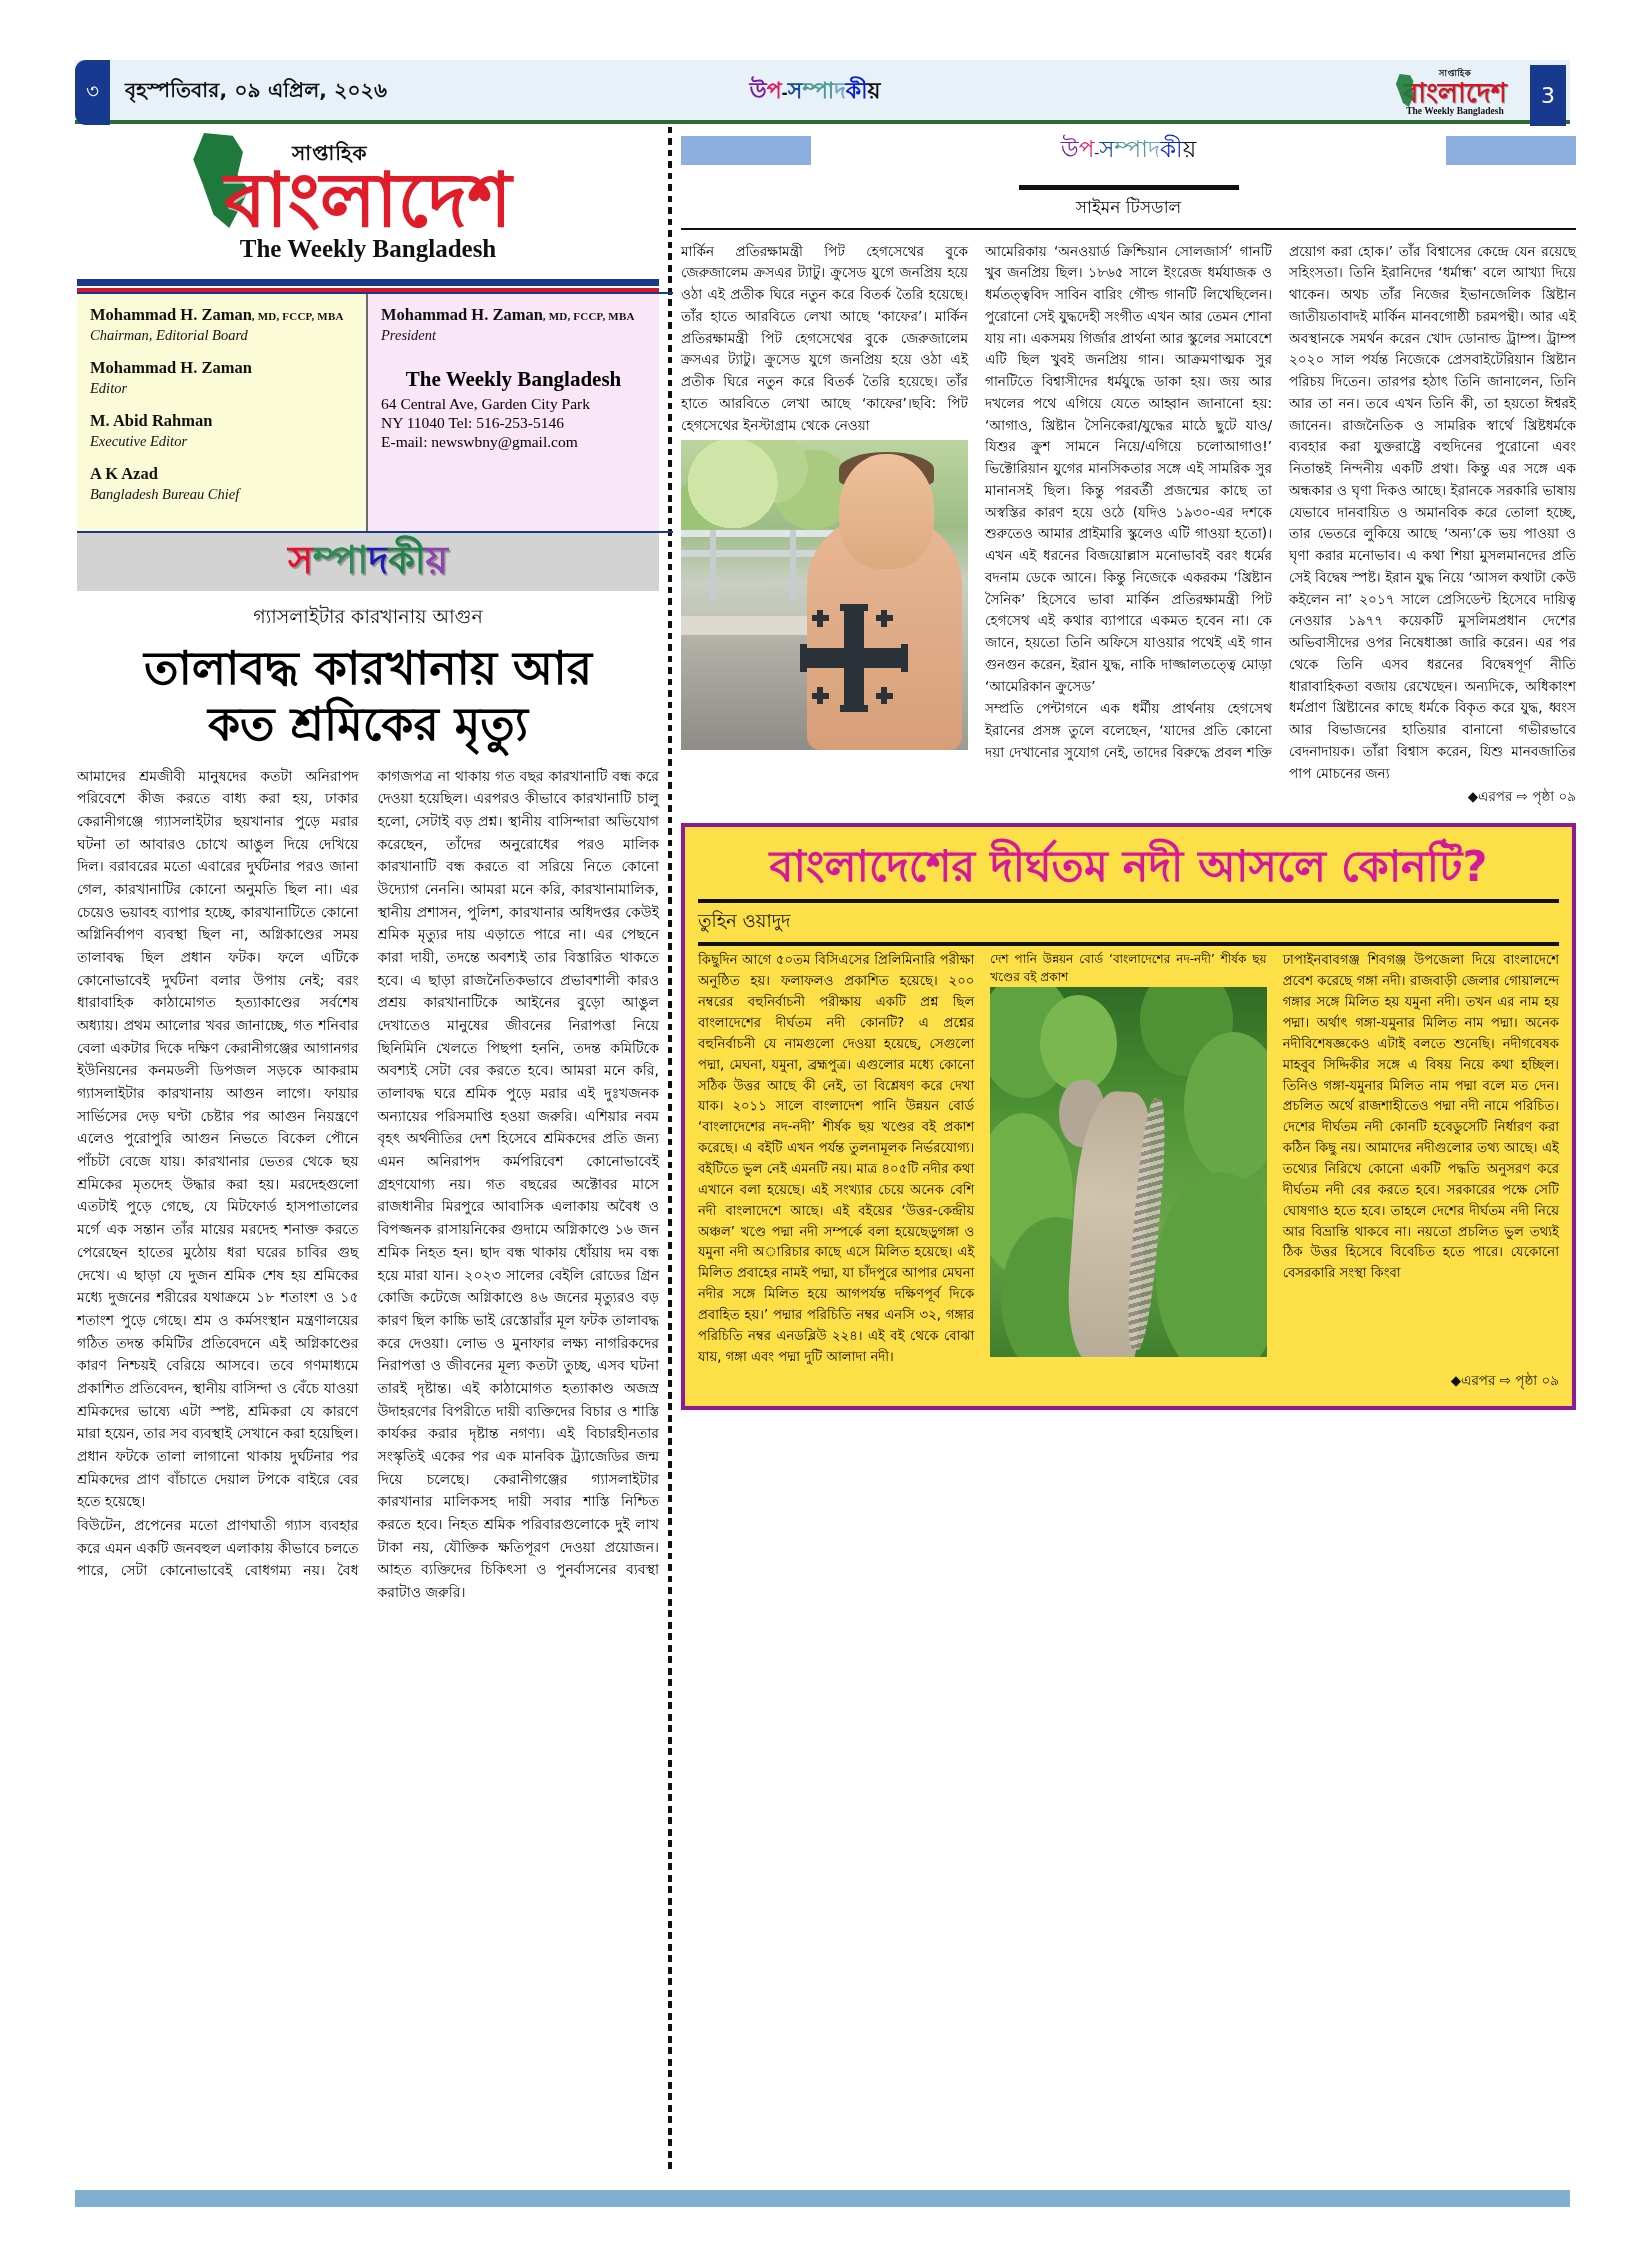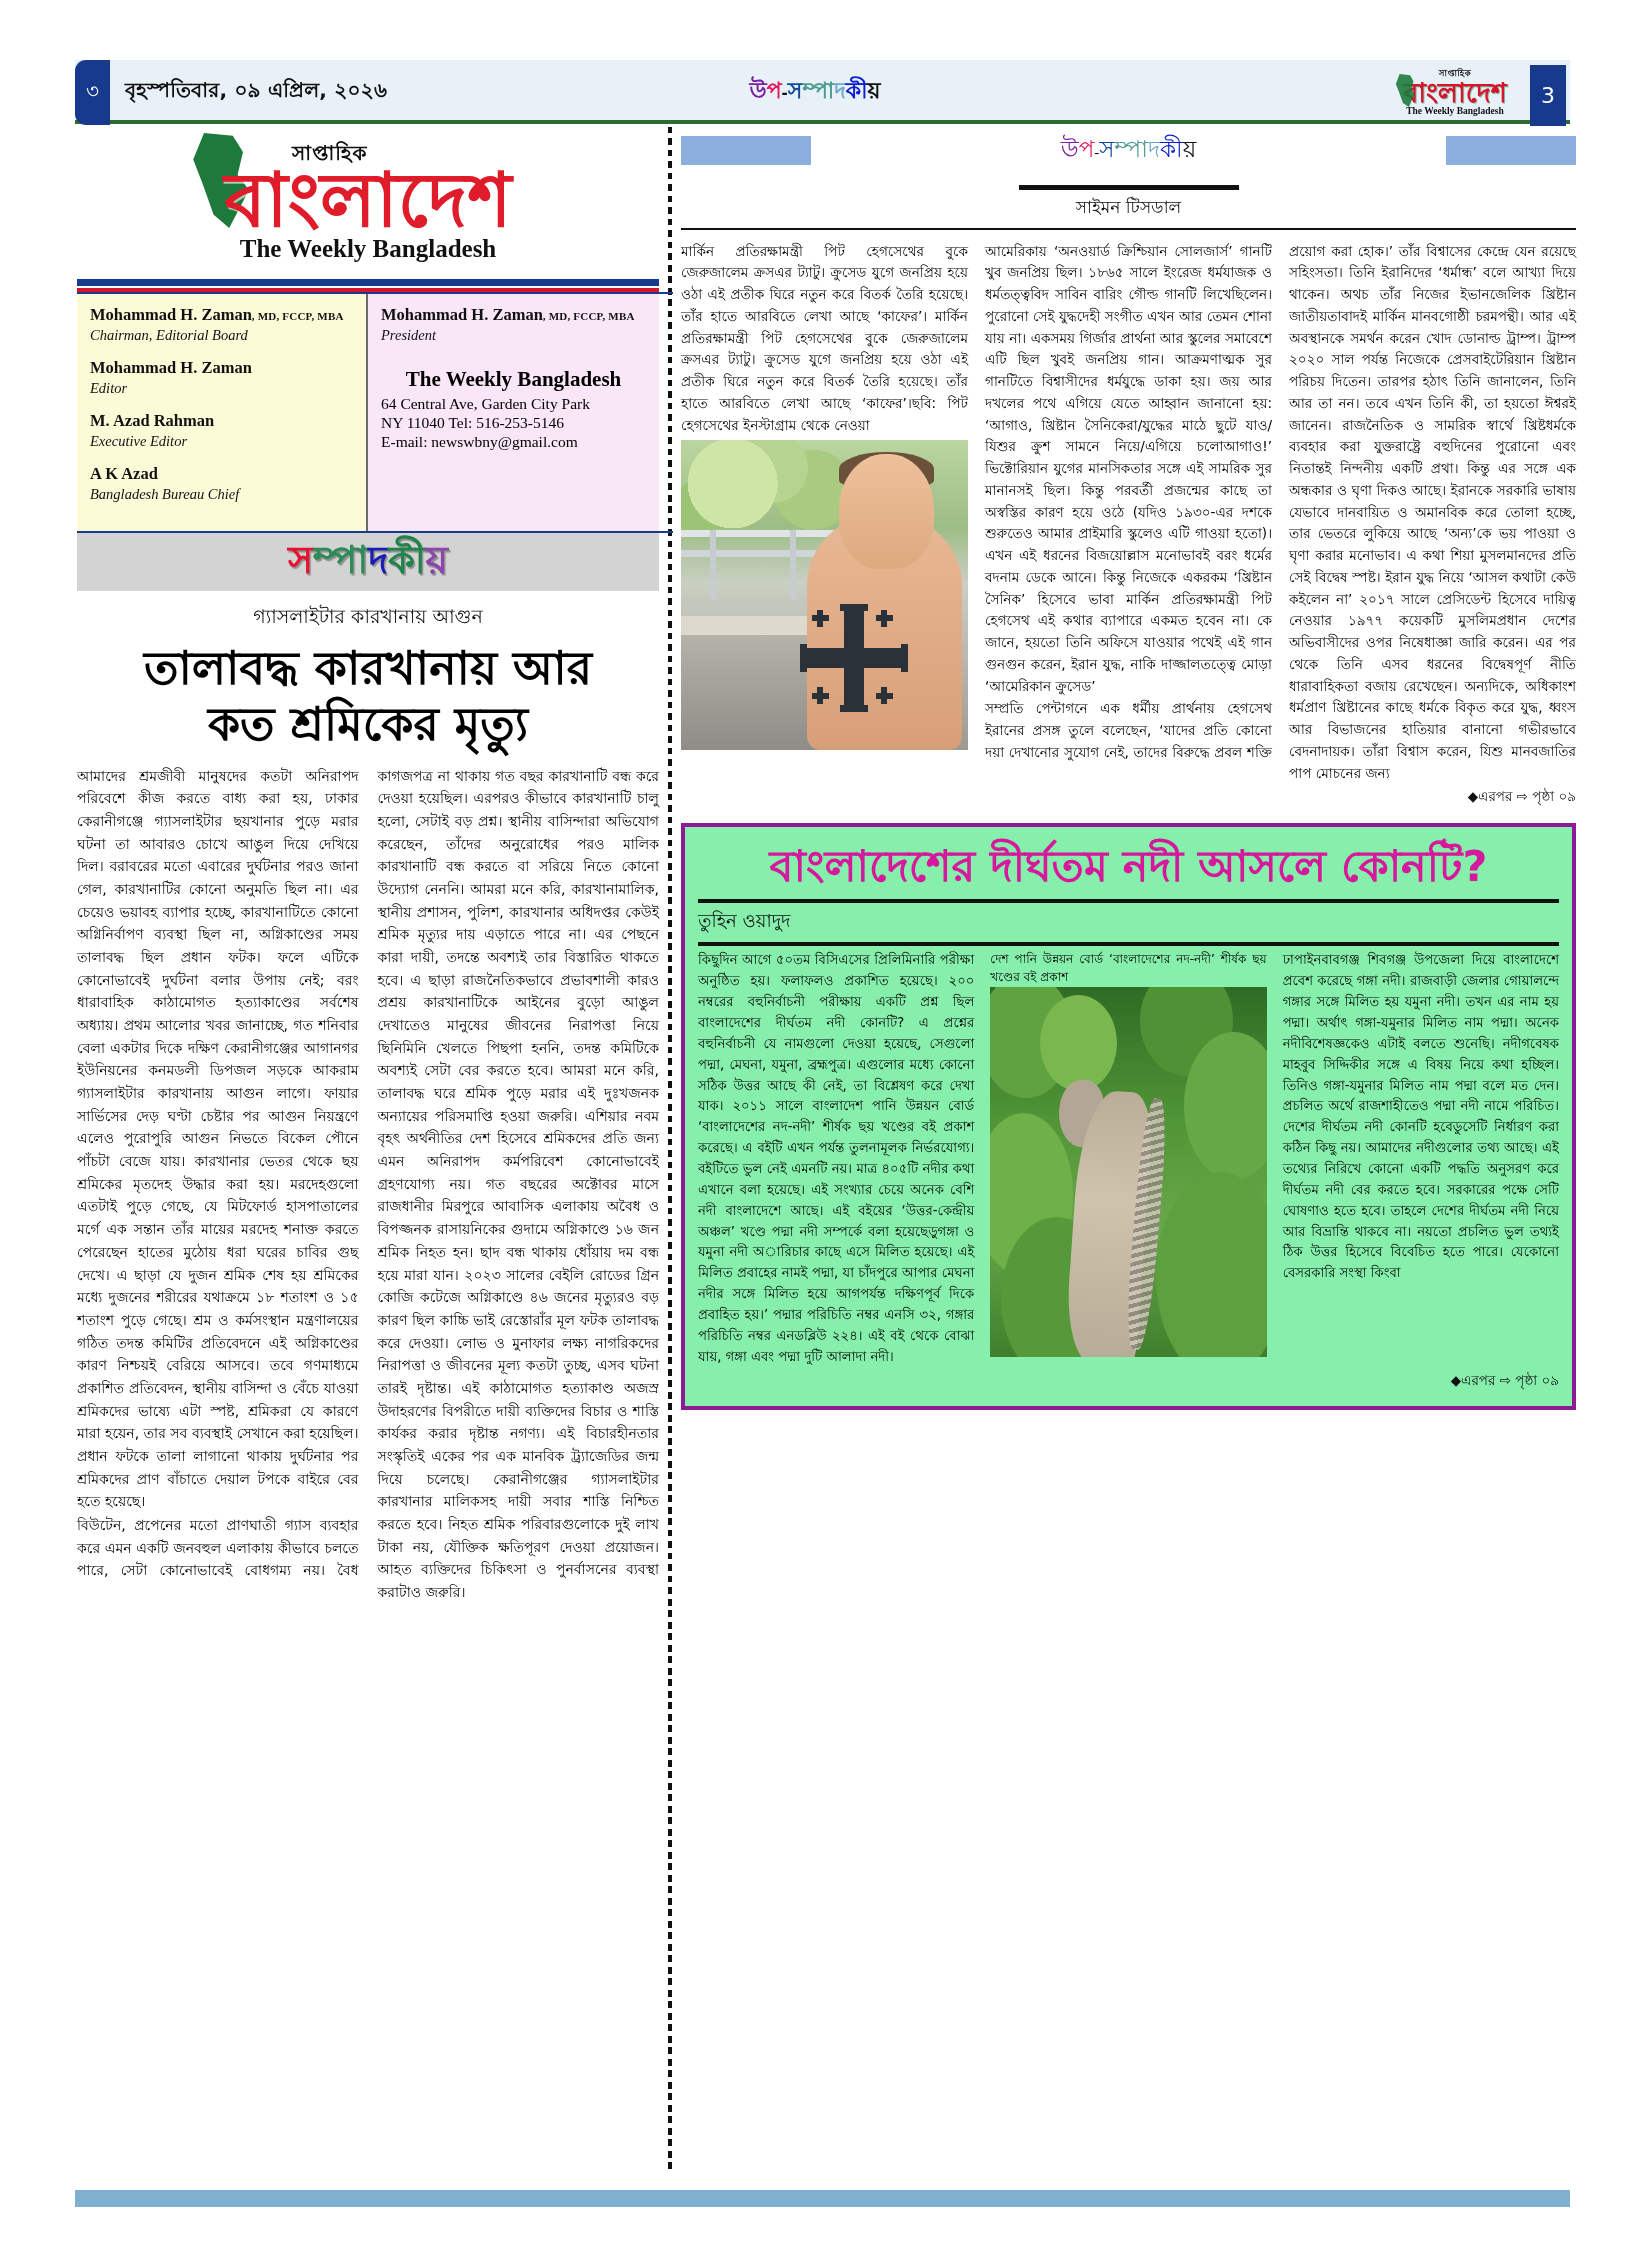--- a/index.html
+++ b/index.html
@@ -159,21 +159,21 @@
   .ph-river .water{position:absolute;left:30%;top:28%;width:26%;height:74%;
     background:linear-gradient(#b9ad97,#cfc3ad 40%,#b6ab96);
     border-radius:48% 30% 10% 40%/40% 20% 10% 30%;transform:rotate(4deg);}
   .ph-river .water2{position:absolute;left:25%;top:25%;width:16%;height:18%;
     background:#b1a794;border-radius:50% 40% 30% 50%;}
   .ph-river .rocks{position:absolute;left:52%;top:30%;width:9%;height:68%;
     background:repeating-linear-gradient(160deg,#cfc8ba 0 4px,#8d867a 4px 8px);
     border-radius:40%;opacity:.85;transform:rotate(5deg);}
 
   
-  .art2box{margin-top:14px;border:4px solid #8e1a96;background:#86efac;padding:11px 13px 13px 13px;box-sizing:border-box;}
+  .art2box{margin-top:14px;border:4px solid #8e1a96;background:#fde047;padding:11px 13px 13px 13px;box-sizing:border-box;}
   .art2-head{font-family:"DejaVu Sans",sans-serif;font-weight:700;color:#d6189c;
     font-size:43px;line-height:1.12;text-align:center;margin:4px 0 9px 0;}
   .art2-rule{width:100%;height:4px;background:#111;margin:3px 0 4px 0;}
   .art2-byline{font-family:"DejaVu Sans",sans-serif;font-size:18px;color:#111;margin:3px 0 4px 0;}
   .art2-body{
     column-count:3;column-gap:16px;
     font-family:"DejaVu Sans",sans-serif;font-size:13.2px;line-height:1.58;
     text-align:justify;color:#000;
   }
   .art2-body p{margin:0 0 1px 0;}
@@ -232,21 +232,21 @@
     <div class="boardbox">
       <div class="board-l">
         <p class="bname">
           <span>Mohammad H. Zaman</span><span class="suffix">, </span><span class="suffix">MD, FCCP, MBA</span>
         </p>
         <p class="brole">Chairman, Editorial Board</p>
 
         <p class="bname">Mohammad H. Zaman</p>
         <p class="brole">Editor</p>
 
-        <p class="bname">M. Azad Rahman</p>
+        <p class="bname">M. Abid Rahman</p>
         <p class="brole">Executive Editor</p>
 
         <p class="bname">A K Azad</p>
         <p class="brole">Bangladesh Bureau Chief</p>
       </div>
 
       <div class="board-r">
         <p class="bname">
           <span>Mohammad H. Zaman</span><span class="suffix">, </span><span class="suffix">MD, FCCP, MBA</span>
         </p>

